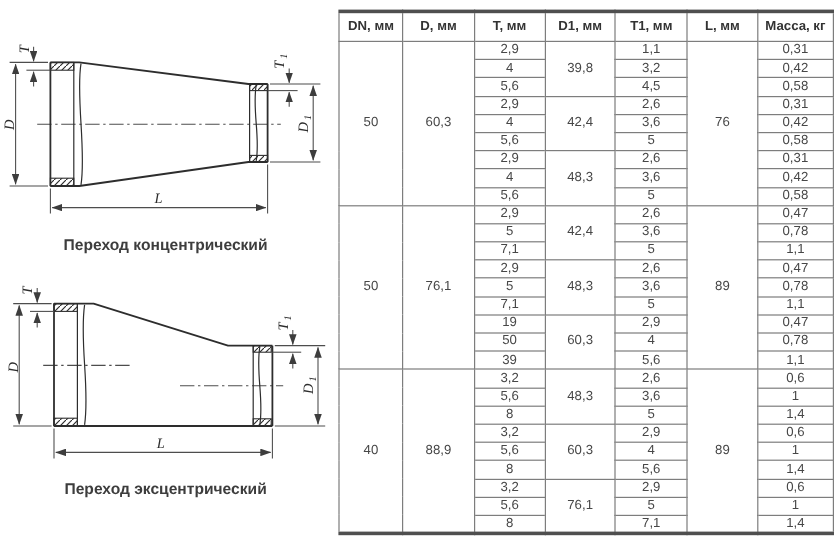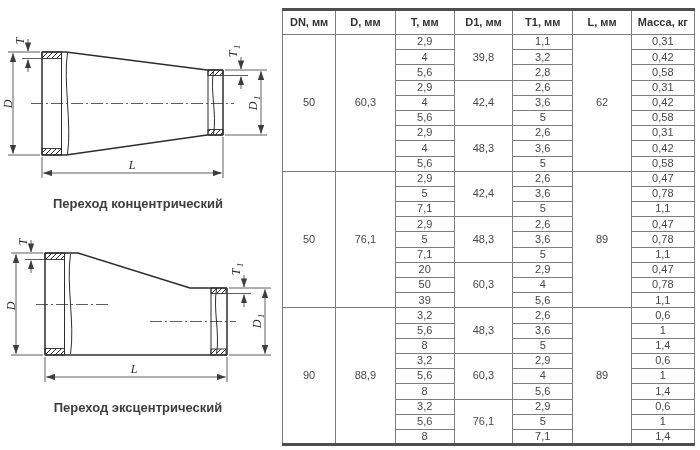--- a/index.html
+++ b/index.html
@@ -188,31 +188,31 @@
             <th>Масса, кг</th>
           </tr>
         </thead>
       <tbody id="table-body">
           <tr>
             <td rowspan="9">50</td>
             <td rowspan="9">60,3</td>
             <td>2,9</td>
             <td rowspan="3">39,8</td>
             <td>1,1</td>
-            <td rowspan="9">62</td>
+            <td rowspan="9">76</td>
             <td>0,31</td>
           </tr>
           <tr>
             <td>4</td>
             <td>3,2</td>
             <td>0,42</td>
           </tr>
           <tr>
             <td>5,6</td>
-            <td>2,8</td>
+            <td>4,5</td>
             <td>0,58</td>
           </tr>
           <tr>
             <td>2,9</td>
             <td rowspan="3">42,4</td>
             <td>2,6</td>
             <td>0,31</td>
           </tr>
           <tr>
             <td>4</td>
@@ -269,37 +269,37 @@
             <td>5</td>
             <td>3,6</td>
             <td>0,78</td>
           </tr>
           <tr>
             <td>7,1</td>
             <td>5</td>
             <td>1,1</td>
           </tr>
           <tr>
-            <td>20</td>
+            <td>19</td>
             <td rowspan="3">60,3</td>
             <td>2,9</td>
             <td>0,47</td>
           </tr>
           <tr>
             <td>50</td>
             <td>4</td>
             <td>0,78</td>
           </tr>
           <tr>
             <td>39</td>
             <td>5,6</td>
             <td>1,1</td>
           </tr>
           <tr>
-            <td rowspan="9">90</td>
+            <td rowspan="9">40</td>
             <td rowspan="9">88,9</td>
             <td>3,2</td>
             <td rowspan="3">48,3</td>
             <td>2,6</td>
             <td rowspan="9">89</td>
             <td>0,6</td>
           </tr>
           <tr>
             <td>5,6</td>
             <td>3,6</td>

